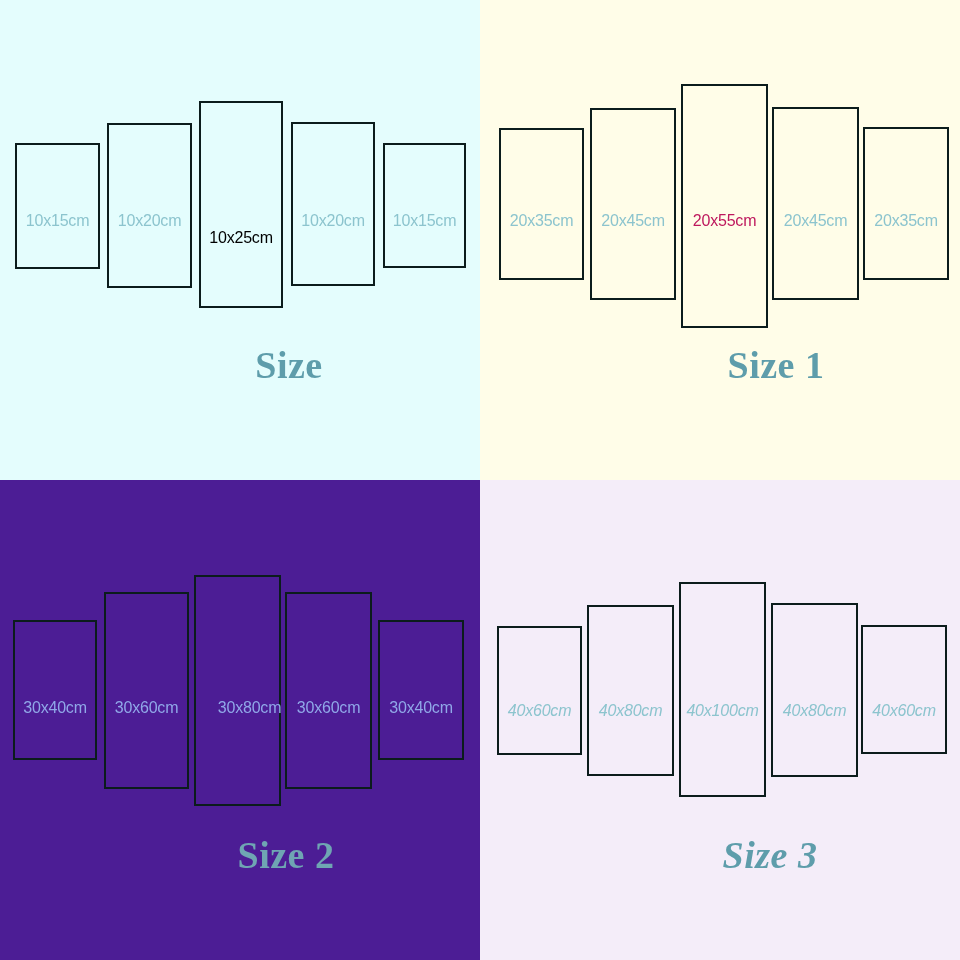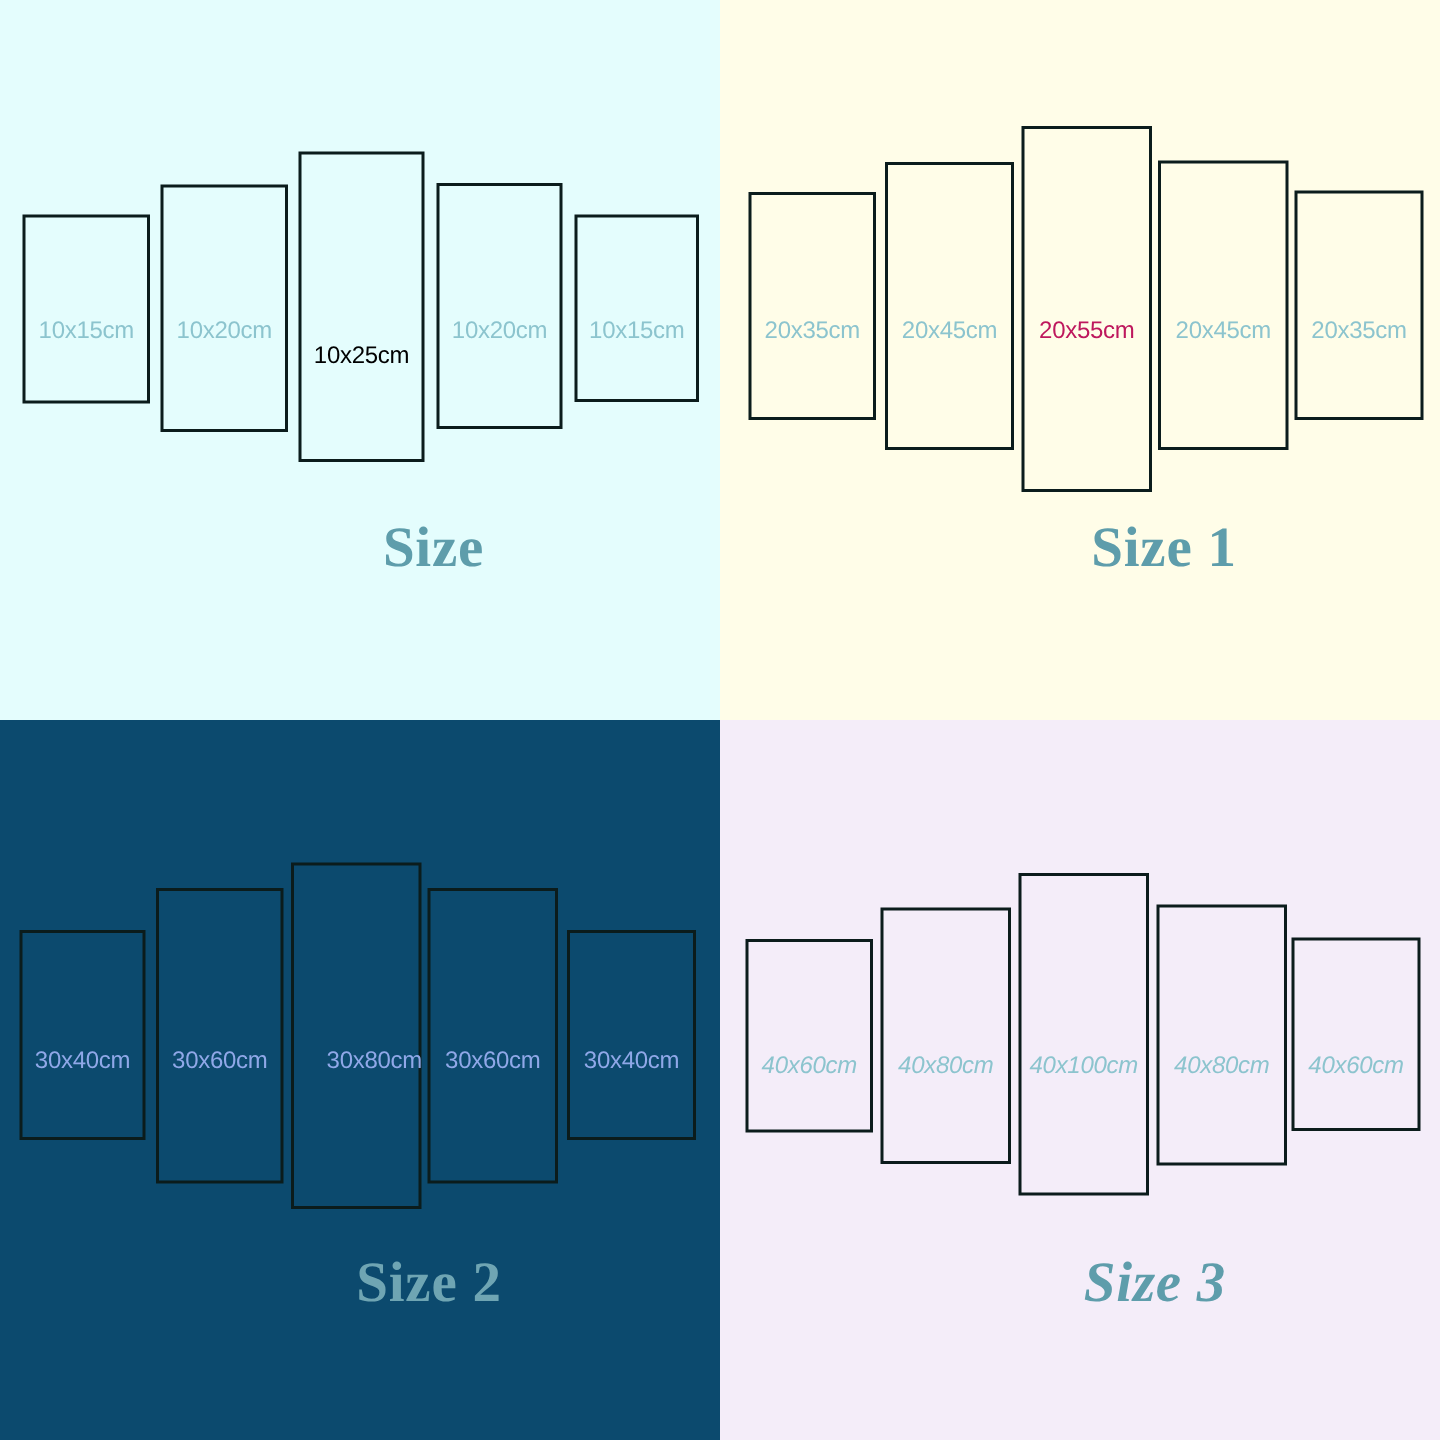--- a/index.html
+++ b/index.html
@@ -80,21 +80,21 @@
       <div class="panel" style="left: 110px; top: 108px; width: 86px; height: 192px; border-color: rgb(11, 28, 28);"></div>
       <div class="panel-label" style="color: rgb(140, 196, 206); left: 104px; right: auto; width: 98px; top: 213px;">20x45cm</div>
       <div class="panel" style="left: 201px; top: 84px; width: 87px; height: 244px; border-color: rgb(11, 28, 28);"></div>
       <div class="panel-label" style="color: #be185d; left: 195px; right: auto; width: 99px; top: 213px;">20x55cm</div>
       <div class="panel" style="left: 292px; top: 107px; width: 87px; height: 193px; border-color: rgb(11, 28, 28);"></div>
       <div class="panel-label" style="color: rgb(140, 196, 206); left: 286px; right: auto; width: 99px; top: 213px;">20x45cm</div>
       <div class="panel" style="left: 383px; top: 127px; width: 86px; height: 153px; border-color: rgb(11, 28, 28);"></div>
       <div class="panel-label" style="color: rgb(140, 196, 206); left: 377px; right: auto; width: 98px; top: 213px;">20x35cm</div>
       <div class="group-title" style="color: rgb(94, 157, 171); left: 0px; width: 480px; top: 346px; text-align: center; transform: translateX(8px);">Size 1</div>
     </div>
-  <div class="quadrant" id="q2" style="background: #0c4a6e;">
+  <div class="quadrant" id="q2" style="background: #4c1d95;">
       <div class="panel" style="left: 13px; top: 140px; width: 84px; height: 140px; border-color: rgb(11, 28, 28);"></div>
       <div class="panel-label" style="color: rgb(144, 168, 232); left: 7px; right: auto; width: 96px; top: 220px;">30x40cm</div>
       <div class="panel" style="left: 104px; top: 112px; width: 85px; height: 197px; border-color: rgb(11, 28, 28);"></div>
       <div class="panel-label" style="color: rgb(144, 168, 232); left: 98px; right: auto; width: 97px; top: 220px;">30x60cm</div>
       <div class="panel" style="left: 194px; top: 95px; width: 87px; height: 231px; border-color: rgb(11, 28, 28);"></div>
       <div class="panel-label" style="color: rgb(144, 168, 232); left: 188px; right: auto; width: 123px; top: 220px;">30x80cm</div>
       <div class="panel" style="left: 285px; top: 112px; width: 87px; height: 197px; border-color: rgb(11, 28, 28);"></div>
       <div class="panel-label" style="color: rgb(144, 168, 232); left: 279px; right: auto; width: 99px; top: 220px;">30x60cm</div>
       <div class="panel" style="left: 378px; top: 140px; width: 86px; height: 140px; border-color: rgb(11, 28, 28);"></div>
       <div class="panel-label" style="color: rgb(144, 168, 232); left: 372px; right: auto; width: 98px; top: 220px;">30x40cm</div>

